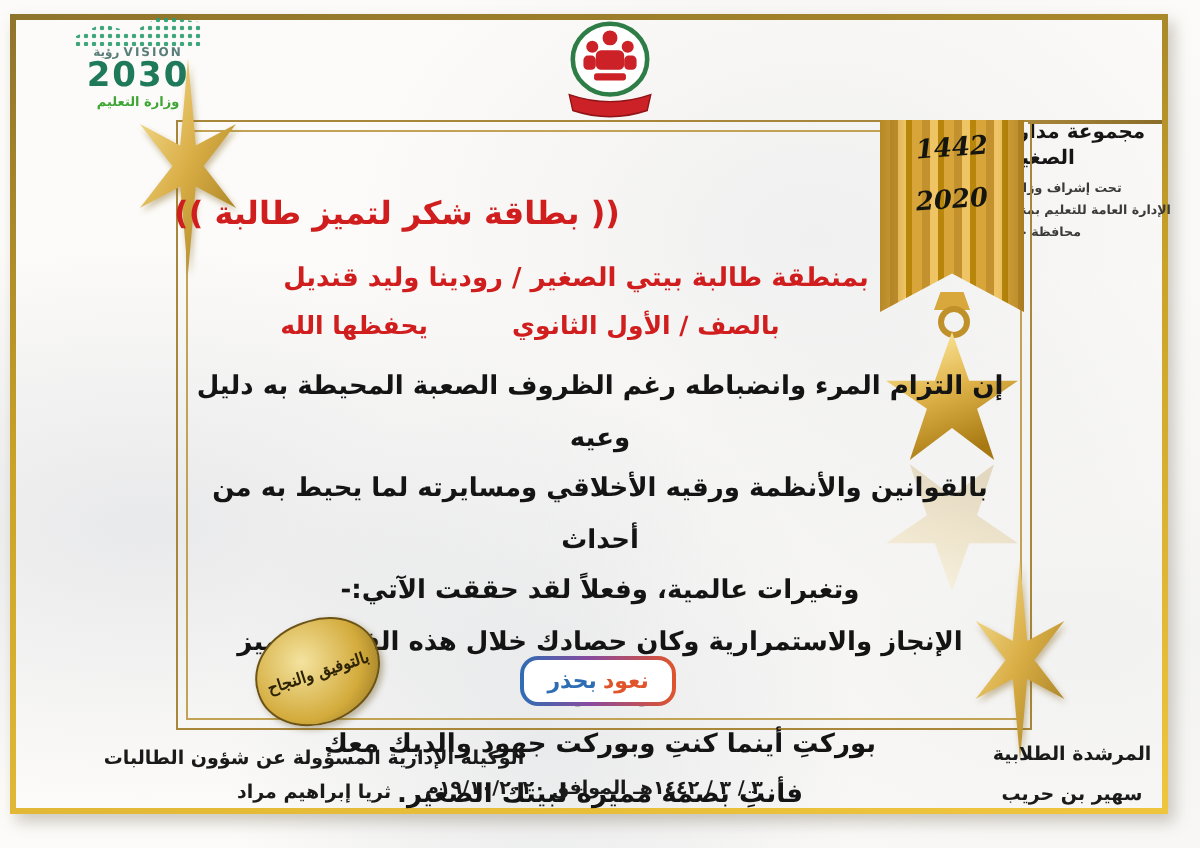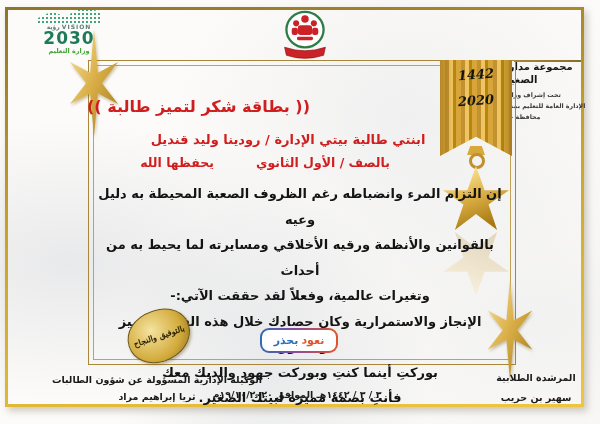--- a/index.html
+++ b/index.html
@@ -174,21 +174,21 @@
     <div class="medal-year my-1">1442</div>
     <div class="medal-year my-2">2020</div>
     <div class="medal-connector"></div>
     <div class="medal-ring"></div>
     <div class="medal-star"></div>
     <div class="medal-star-reflection"></div>
   </div>
 
   <div class="cert-title">(( بطاقة شكر لتميز طالبة ))</div>
 
-  <div class="student-line">ابنتي طالبة بيتي الإدارة /  رودينا وليد قنديل</div>
+  <div class="student-line">بمنطقة طالبة بيتي الصغير /  رودينا وليد قنديل</div>
 
   <div class="grade-line">
     <span>بالصف /  الأول الثانوي</span>
     <span>يحفظها الله</span>
   </div>
 
   <div class="cert-body">
     <div class="body-line">إن التزام المرء وانضباطه رغم الظروف الصعبة المحيطة به دليل وعيه</div>
     <div class="body-line">بالقوانين والأنظمة ورقيه الأخلاقي ومسايرته لما يحيط به من أحداث</div>
     <div class="body-line">وتغيرات عالمية، وفعلاً لقد حققت الآتي:-</div>

